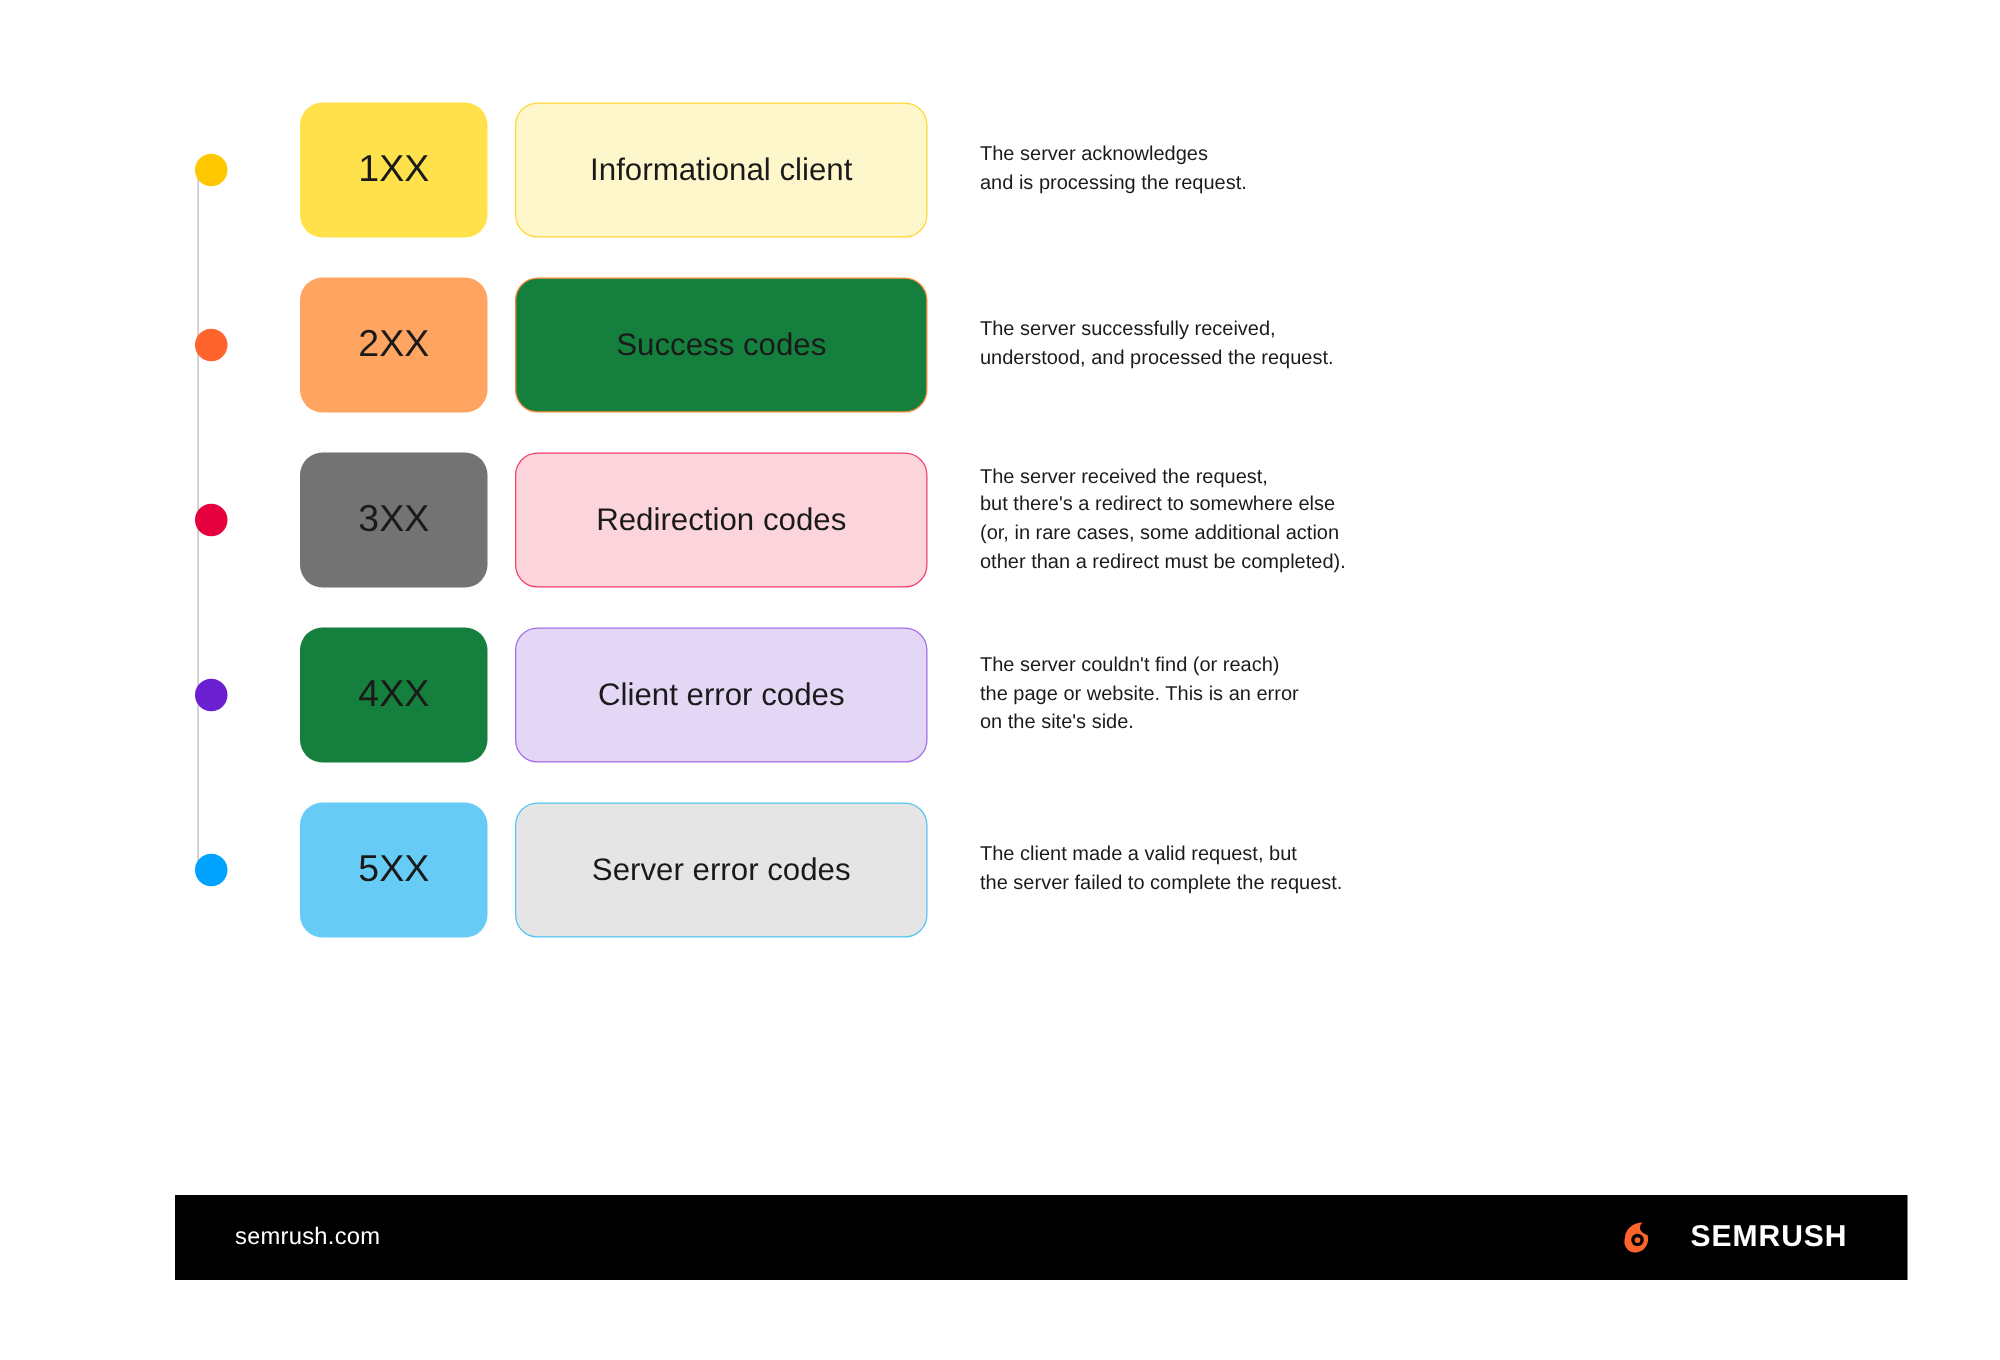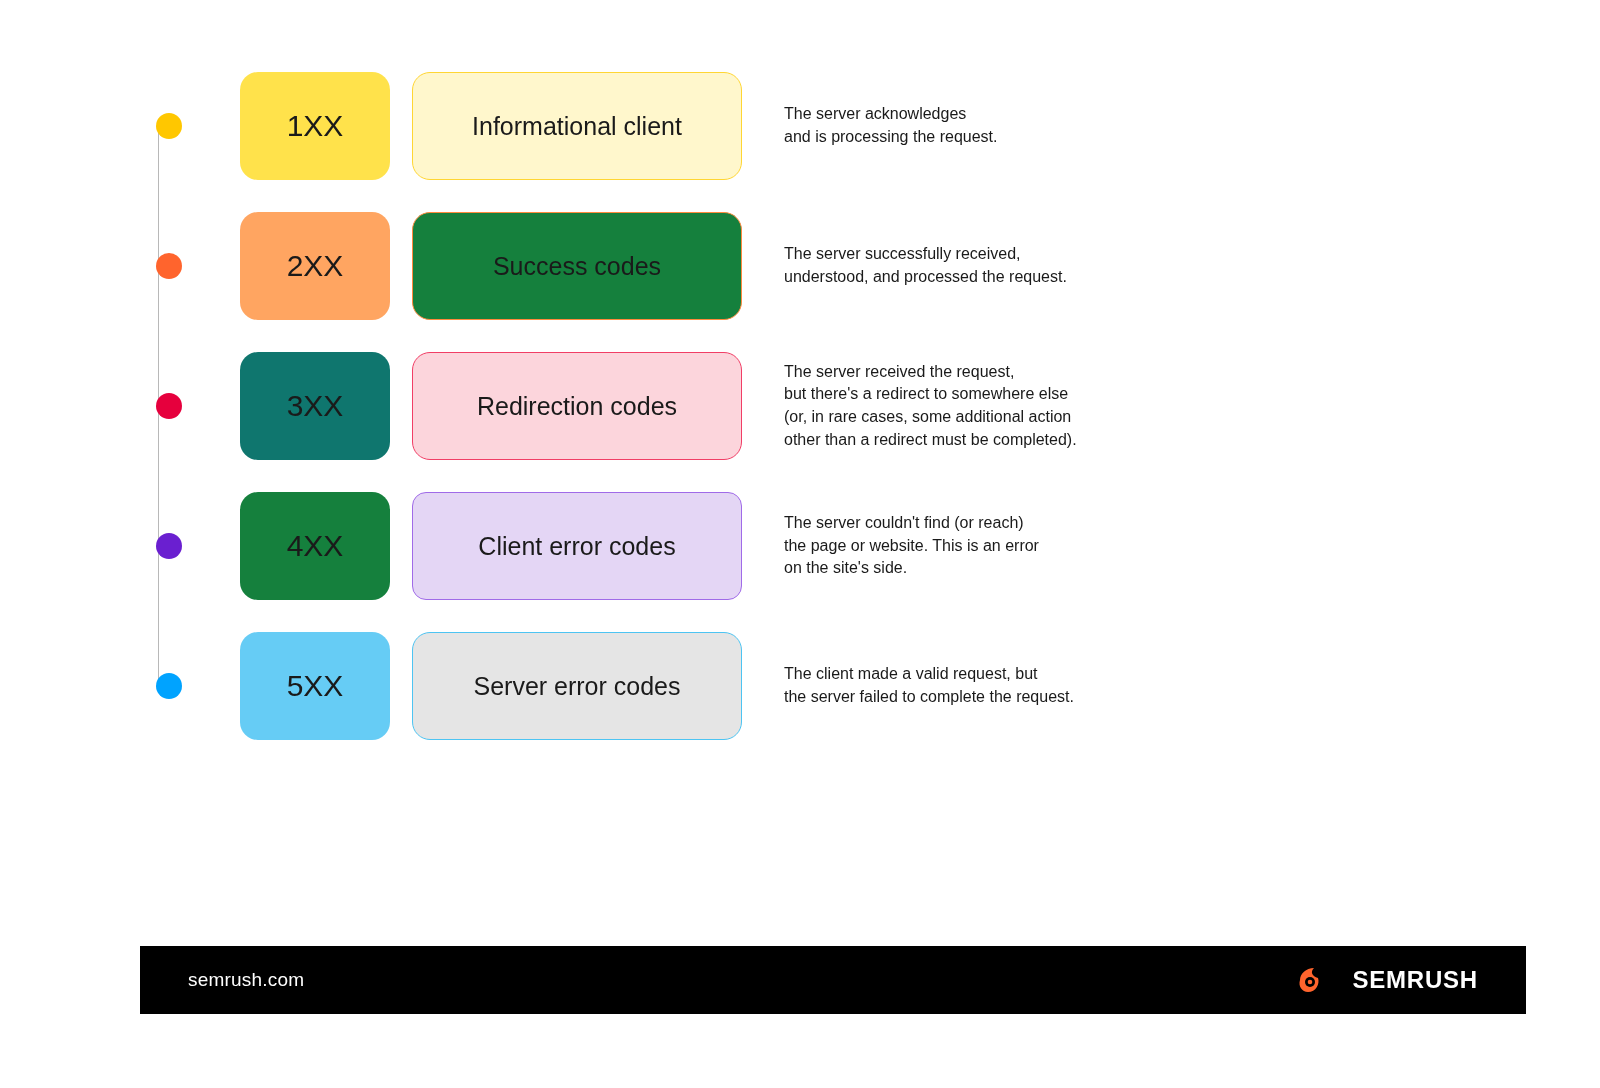--- a/index.html
+++ b/index.html
@@ -6,21 +6,21 @@
   body {
     font-family: -apple-system, BlinkMacSystemFont, "Segoe UI", Helvetica, Arial, sans-serif;
     background: #fff;
     width: 1600px;
     height: 1088px;
     position: relative;
   }
   .frame {
     position: absolute;
     left: 140px;
-    top: 14px;
+    top: 24px;
     width: 1318px;
     height: 1000px;
     background: #fff;
     padding: 58px 0 0 0;
   }
   .content {
     position: relative;
     padding-left: 10px;
   }
   .timeline {
@@ -85,26 +85,26 @@
   
   .dot-1 { background: #ffc700; }
   .code-1 { background: #ffe24b; }
   .label-1 { background: #fff7cc; border-color: #ffd633; }
 
   .dot-2 { background: #ff642d; }
   .code-2 { background: #ffa561; }
   .label-2 { background: #15803d; border-color: #ff8a3d; }
 
   .dot-3 { background: #e6003d; }
-  .code-3 { background: #0f766e; }
+  .code-3 { background: #737373; }
   .label-3 { background: #fcd5dc; border-color: #f13e66; }
 
   .dot-4 { background: #6a1fd0; }
   .code-4 { background: #15803d; }
-  .label-4 { background: #e4d6f5; border-color: #a06be8; border-radius: 14px; }
+  .label-4 { background: #e4d6f5; border-color: #a06be8; }
 
   .dot-5 { background: #00a3ff; }
   .code-5 { background: #66ccf5; }
   .label-5 { background: #e5e5e5; border-color: #4dc4f2; }
 
   .footer {
     position: absolute;
     left: 0;
     bottom: 0;
     width: 1386px;

